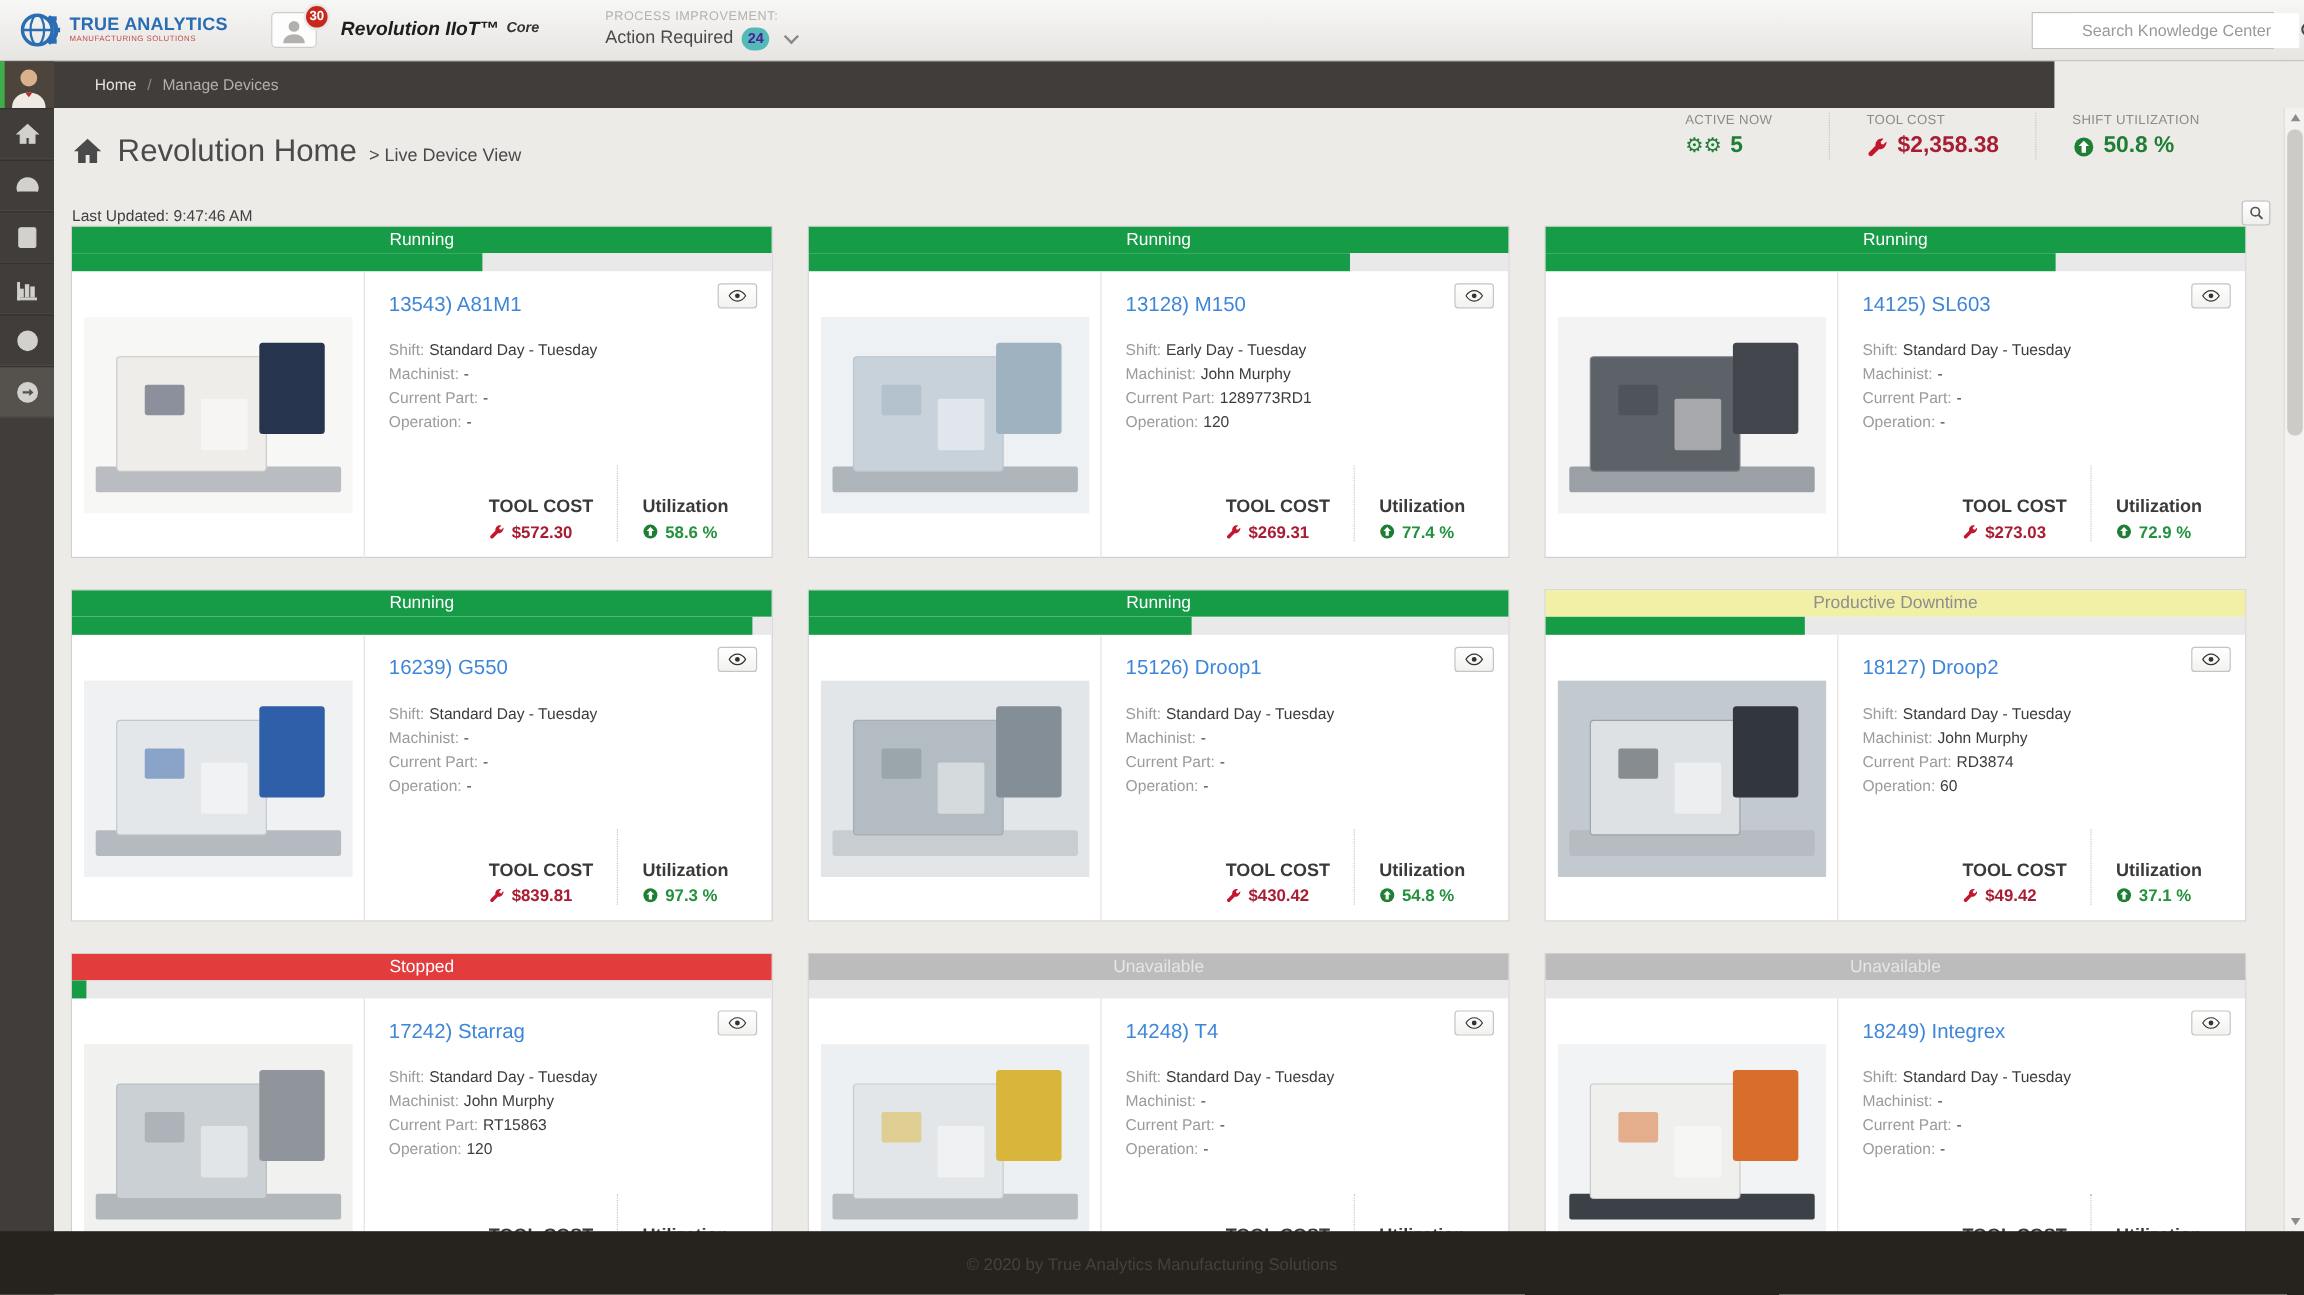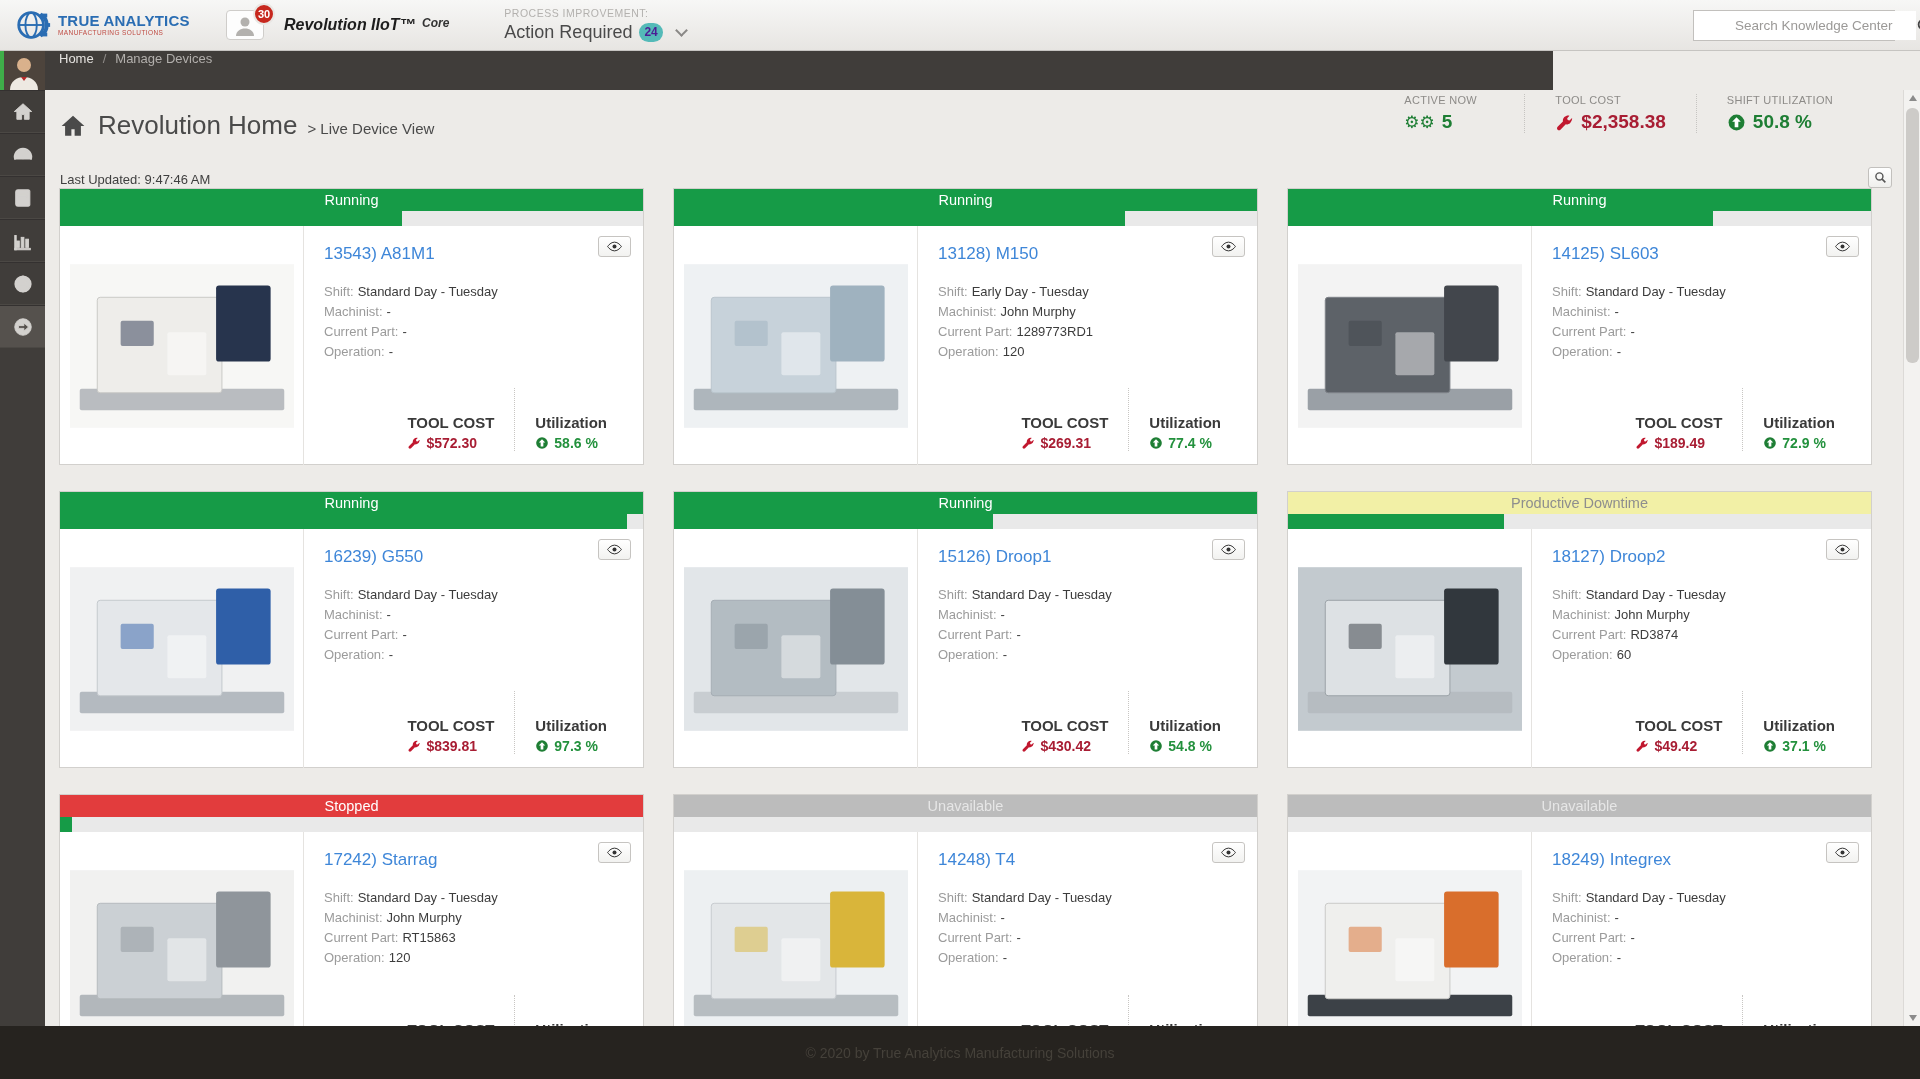--- a/index.html
+++ b/index.html
@@ -14,30 +14,30 @@
   .logo-text { margin-left:6px; line-height:1; }
   .brand-name { color:#2a6db3; font-weight:bold; font-size:15px; letter-spacing:.2px; }
   .brand-tagline { color:#bf4a42; font-size:6.5px; letter-spacing:.4px; margin-top:2px; }
   .notif-box { position:relative; width:38px; height:30px; background:#fdfdfd; border:1px solid #cfcdca; border-radius:4px; margin-left:32px; display:flex; align-items:flex-end; justify-content:center; }
   .notif-badge { position:absolute; top:-8px; right:-12px; background:#c7281e; color:#fff; font-size:11px; font-weight:bold; border-radius:50%; width:22px; height:22px; display:flex; align-items:center; justify-content:center; border:2px solid #e9e7e4; }
   .product-title { margin-left:20px; font-size:16px; font-style:italic; font-weight:bold; color:#1d1d1d; white-space:nowrap; }
   .product-edition { font-size:12px; font-weight:bold; font-style:italic; color:#333; vertical-align:top; margin-left:2px; }
   .process-block { margin-left:55px; line-height:1.25; }
   .process-label { color:#b3b1ae; font-size:10.5px; letter-spacing:.5px; }
   .action-row { display:flex; align-items:center; margin-top:1px; }
-  .action-label { color:#4a4a4a; font-size:18px;text-align:center; }
+  .action-label { color:#4a4a4a; font-size:15px;text-align:center; }
   .action-badge { background:#54bab8; color:#4c1d95; font-size:12px; font-weight:bold; min-width:22px; height:19px; border-radius:10px; display:flex; align-items:center; justify-content:center; margin-left:7px; padding:0 5px; }
   .chev-down { width:9px; height:9px; border-right:2px solid #8a8886; border-bottom:2px solid #8a8886; transform:rotate(45deg); margin-left:14px; margin-top:-4px; }
   .search-wrap { position:absolute; right:25px; top:10px; width:202px; height:31px; background:#fff; border:1px solid #c2c0bd; display:flex; align-items:center;padding-left:32px; }
   .search-input { border:none; outline:none; flex:1; height:100%; padding:0 4px 0 9px; font-size:13.5px; color:#333; font-family:"Liberation Sans",sans-serif; }
   .search-input::placeholder { color:#9b9997; }
   .search-icon-btn { width:26px; display:flex; align-items:center; justify-content:center; cursor:pointer; }
 
   
-  .breadcrumb-bar { position:absolute; top:51px; left:0; width:1553px; height:39px; background:#403d3a; z-index:20; display:flex; padding-left:59px; }
+  .breadcrumb-bar { position:absolute; top:51px; left:0; width:1712px; height:39px; background:#403d3a; z-index:20; display:flex; align-items:center; padding-left:79px; }
   .crumb-home { color:#e4e2df; font-size:13px; cursor:pointer; }
   .crumb-sep { color:#8d8a87; font-size:13px; margin:0 9px; }
   .crumb-current { color:#b2afac; font-size:13px; cursor:pointer; }
 
   
   .sidebar { position:absolute; top:51px; left:0; width:45px; bottom:0; background:#403d3a; z-index:25; }
   .avatar-cell { width:45px; height:39px; border-left:4px solid #3fae49; background:#2e2b28; overflow:hidden; cursor:pointer; }
   .side-item { width:45px; height:43px; display:flex; align-items:center; justify-content:center; border-bottom:1px solid #4b4844; border-top:1px solid #343130; cursor:pointer; }
   .side-item svg { width:22px; height:22px; fill:#d3d1ce; stroke:#d3d1ce; }
   .side-item.active { background:#55514d; }
@@ -415,21 +415,21 @@
           <div class="detail-line"><span class="d-label">Current Part:</span><span class="d-value">-</span></div>
           <div class="detail-line"><span class="d-label">Operation:</span><span class="d-value">-</span></div>
         </div>
         <div class="card-footer">
           <div class="cf-block">
             <div class="cf-label">TOOL COST</div>
             <div class="cf-value-row">
               <svg width="14" height="14" viewBox="0 0 24 24">
                   <path fill="#c1182f" d="M21.7 7.1c0-.4-.5-.6-.8-.3l-2.6 2.6-2.3-.6-.6-2.3 2.6-2.6c.3-.3.1-.8-.3-.8-2.1-.3-4.3.4-5.9 2-1.5 1.5-2.1 3.6-1.8 5.6l-6.7 6.7c-1 1-1 2.6 0 3.6s2.6 1 3.6 0l6.7-6.7c2 .3 4.1-.3 5.6-1.8 1.6-1.6 2.3-3.8 2.5-5.4z"></path>
                 </svg>
-              <span class="cf-cost-text">$189.49</span>
+              <span class="cf-cost-text">$273.03</span>
 
             </div>
           </div>
           <div class="cf-block util">
             <div class="cf-label">Utilization</div>
             <div class="cf-value-row">
               <svg width="14" height="14" viewBox="0 0 24 24">
                   <circle cx="12" cy="12" r="10" fill="#1e7e34"></circle>
                   <path d="M12 5.5l5.5 5.5h-3.2v7h-4.6v-7H6.5z" fill="#fff"></path>
                 </svg>

